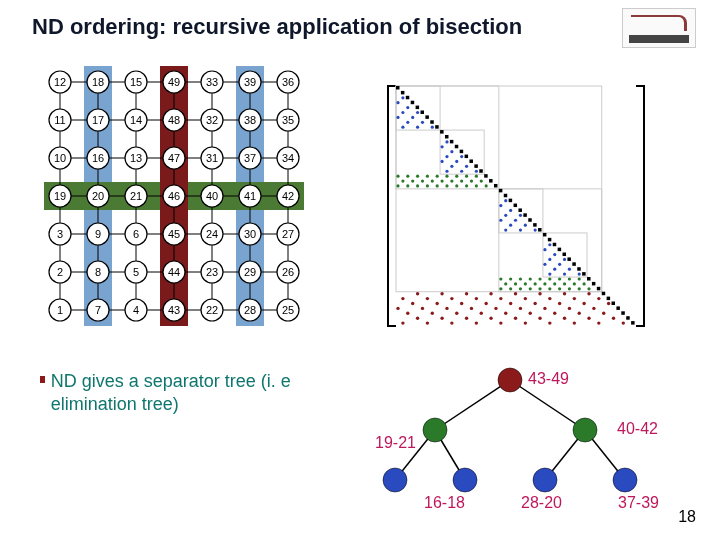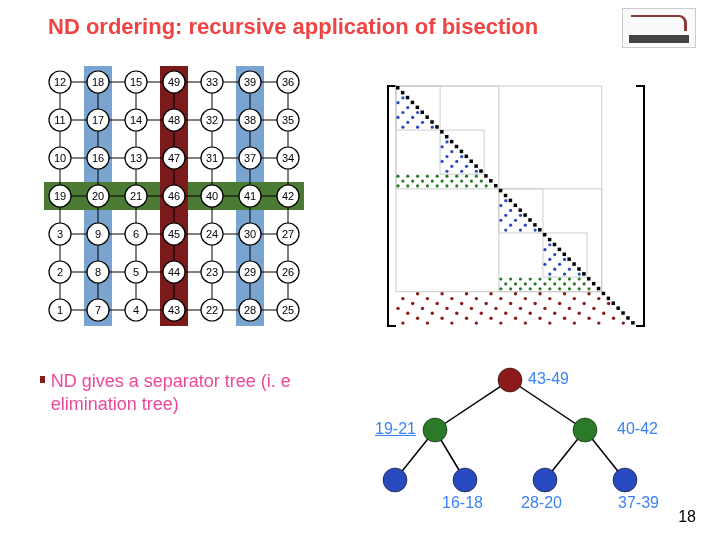--- a/index.html
+++ b/index.html
@@ -11,22 +11,21 @@
     background: #fff;
     position: relative;
     overflow: hidden;
   }
   .title {
     position: absolute;
     top: 14px;
     left: 32px;
     font-size: 22px;
     font-weight: bold;
-    color: #ef4444;
-    margin-left: 16px;
+    color: #0f172a;
   }
   .logo {
     position: absolute;
     top: 8px;
     right: 24px;
     width: 74px;
     height: 40px;
     background: #fafafa;
     border: 1px solid #ccc;
     box-sizing: border-box;
@@ -80,37 +79,37 @@
     align-items: flex-start;
     gap: 6px;
   }
   .bullet {
     width: 7px; height: 7px; background: #8b1a1a;
     margin-top: 6px;
   }
   .bullet-text {
     font-size: 18px;
     line-height: 1.25;
-    color: #ec4899;
+    color: #0f766e;
   }
 
   
   .tree-wrap {
     position: absolute;
     top: 360px;
     left: 340px;
     width: 340px;
     height: 150px;
   }
   .tree-wrap svg { width: 100%; height: 100%; }
 
   .tree-label {
     position: absolute;
     font-size: 16px;
-    color: #3b82f6;
+    color: #be185d;
     white-space: nowrap;
   }
 
   .page-num {
     position: absolute;
     bottom: 14px;
     right: 24px;
     font-size: 16px;
     color: #000;
   }
@@ -557,21 +556,21 @@
       <line x1="245" y1="70" x2="285" y2="120" stroke="#000" stroke-width="1.5"></line>
       <circle cx="170" cy="20" r="12" fill="#8b1a1a" stroke="#000" stroke-width="0.5"></circle>
       <circle cx="95" cy="70" r="12" fill="#2a7a2a" stroke="#000" stroke-width="0.5"></circle>
       <circle cx="245" cy="70" r="12" fill="#2a7a2a" stroke="#000" stroke-width="0.5"></circle>
       <circle cx="55" cy="120" r="12" fill="#2a4ac0" stroke="#000" stroke-width="0.5"></circle>
       <circle cx="125" cy="120" r="12" fill="#2a4ac0" stroke="#000" stroke-width="0.5"></circle>
       <circle cx="205" cy="120" r="12" fill="#2a4ac0" stroke="#000" stroke-width="0.5"></circle>
       <circle cx="285" cy="120" r="12" fill="#2a4ac0" stroke="#000" stroke-width="0.5"></circle>
     </svg>
   <div class="tree-label" id="root-label" style="left: 188px; top: 10px;">43-49</div>
-  <div class="tree-label" id="l2-0-label" style="left: 35px; top: 60px; text-decoration: underline;">19-21</div>
+  <div class="tree-label" id="l2-0-label" style="left: 35px; top: 74px;">19-21</div>
   <div class="tree-label" id="l2-1-label" style="left: 277px; top: 60px;">40-42</div>
   <div class="tree-label" id="leaf-0-label" style="left: 37px; top: 134px; margin-top: 46px;">7-9</div>
-  <div class="tree-label" id="leaf-1-label" style="left: 102px; top: 134px;">16-18</div>
+  <div class="tree-label" id="leaf-1-label" style="left: 84px; top: 134px;">16-18</div>
   <div class="tree-label" id="leaf-2-label" style="left: 181px; top: 134px;">28-20</div>
   <div class="tree-label" id="leaf-3-label" style="left: 278px; top: 134px;">37-39</div>
 </div>
 
 <div class="page-num">18</div>
 
 </body></html>

